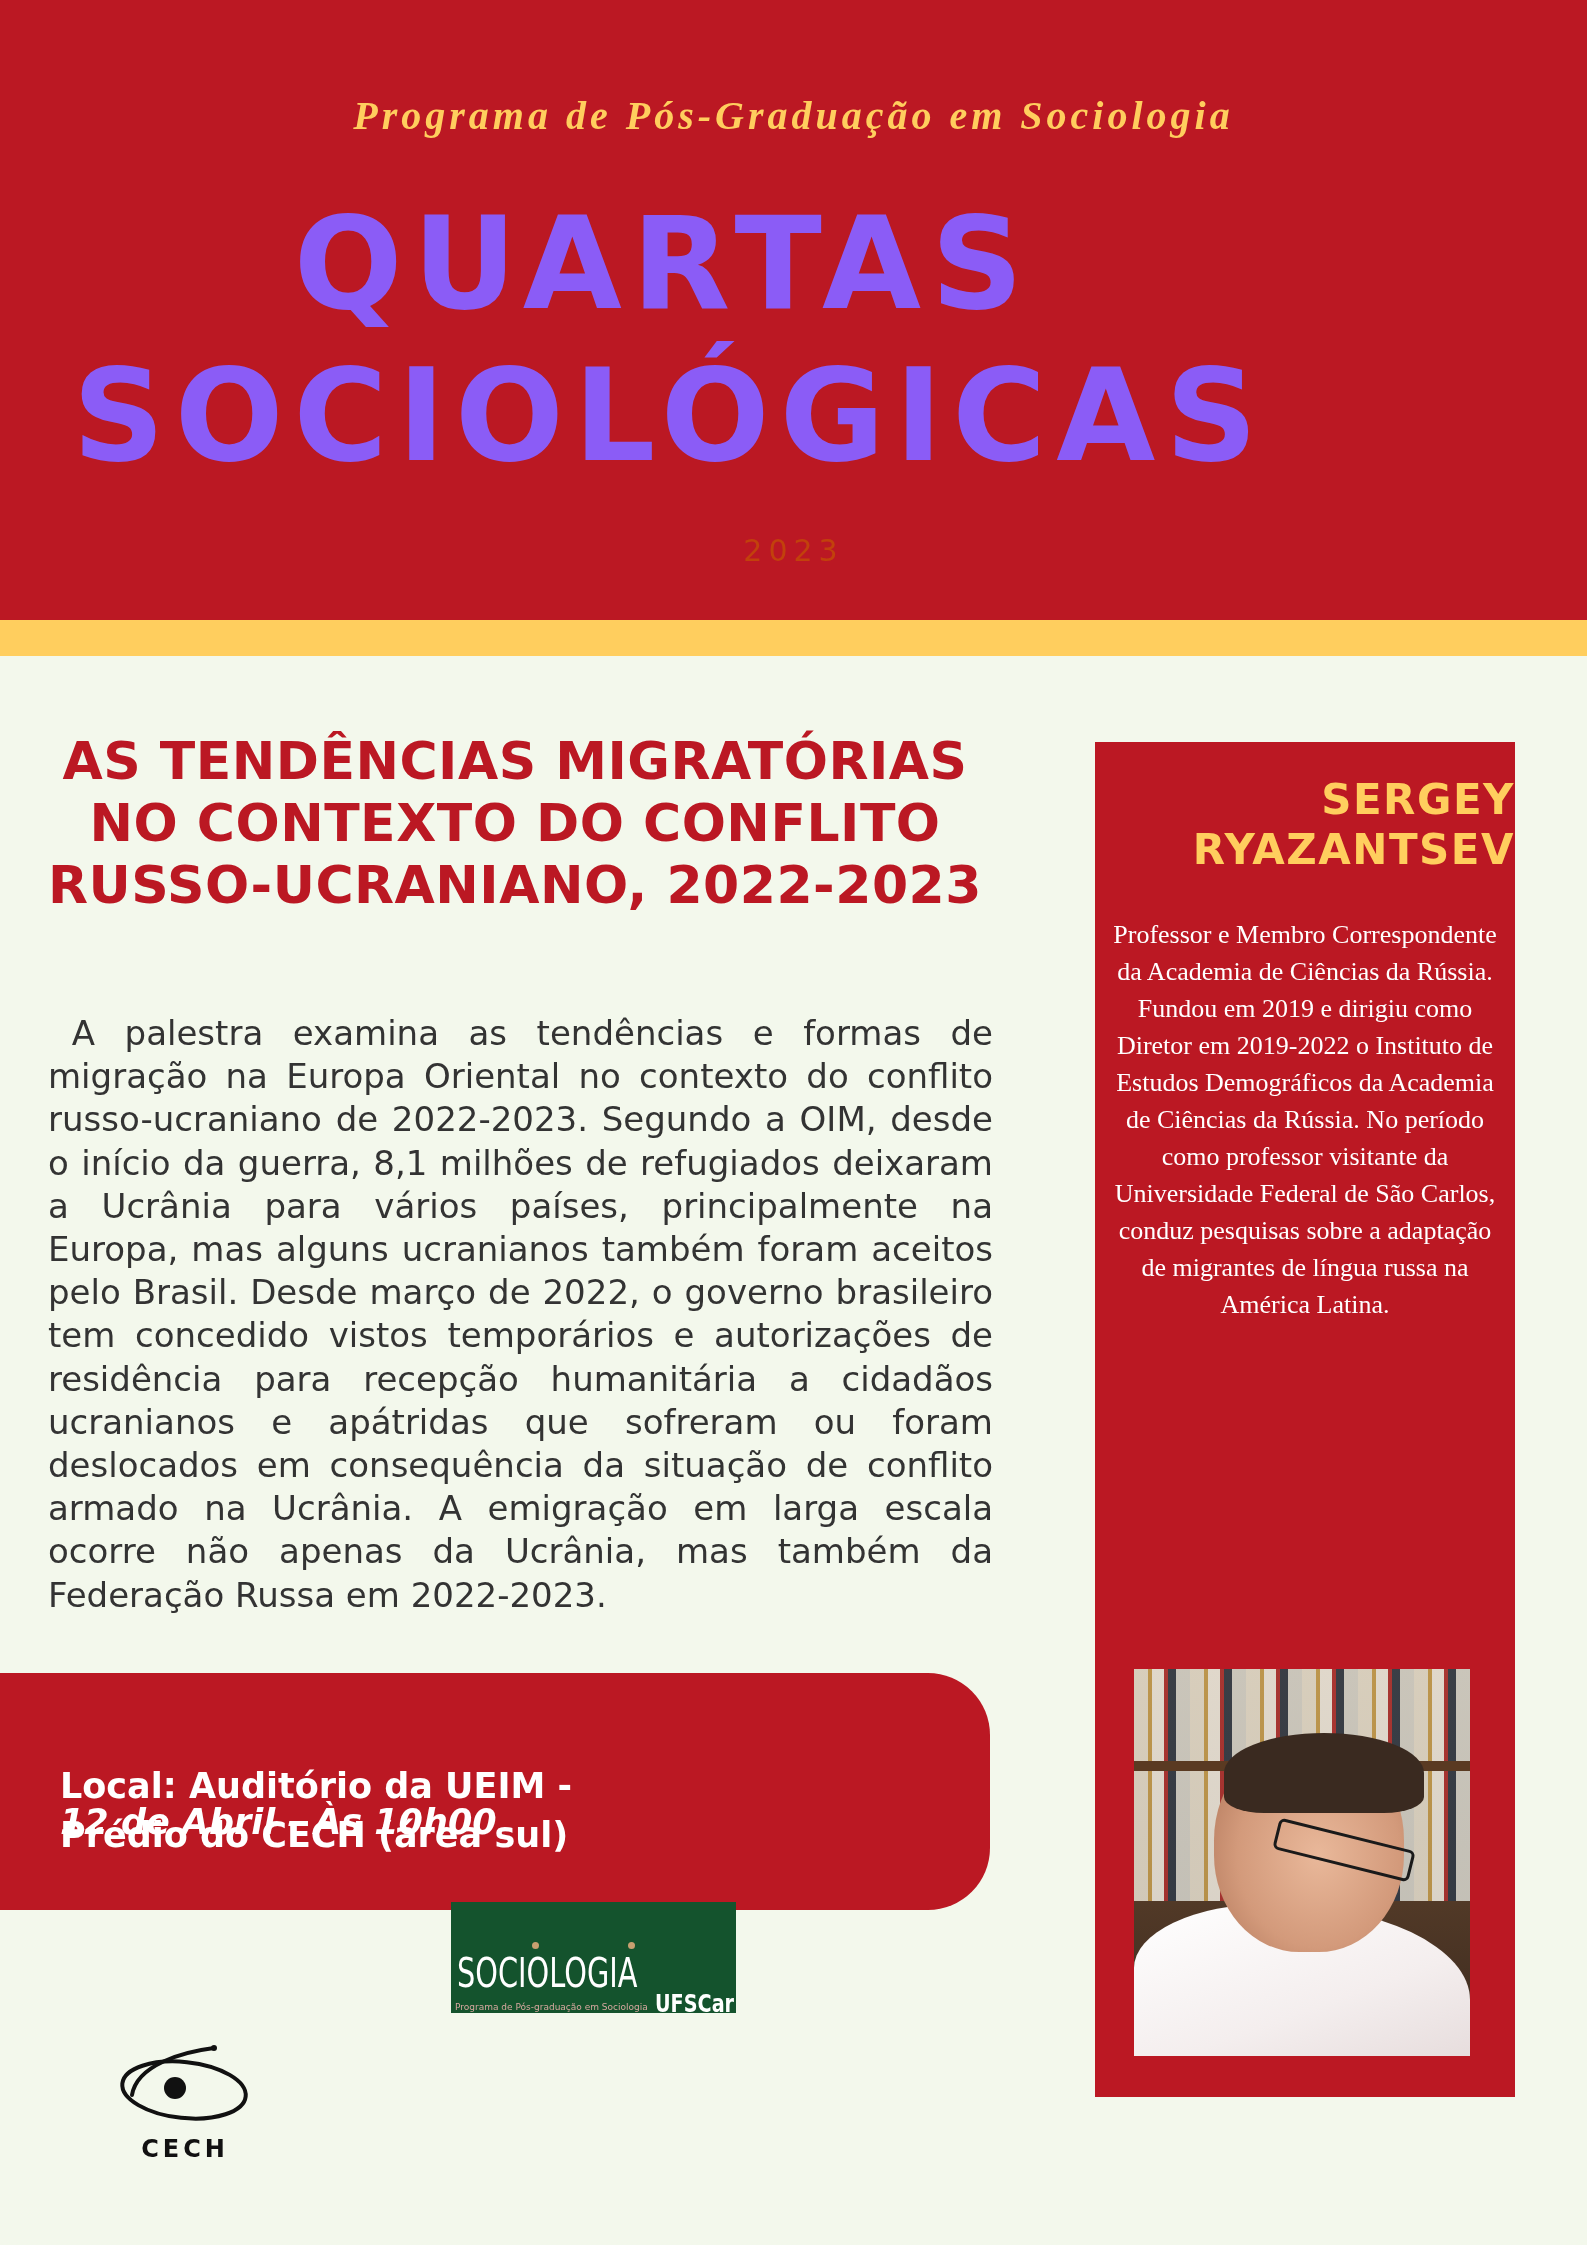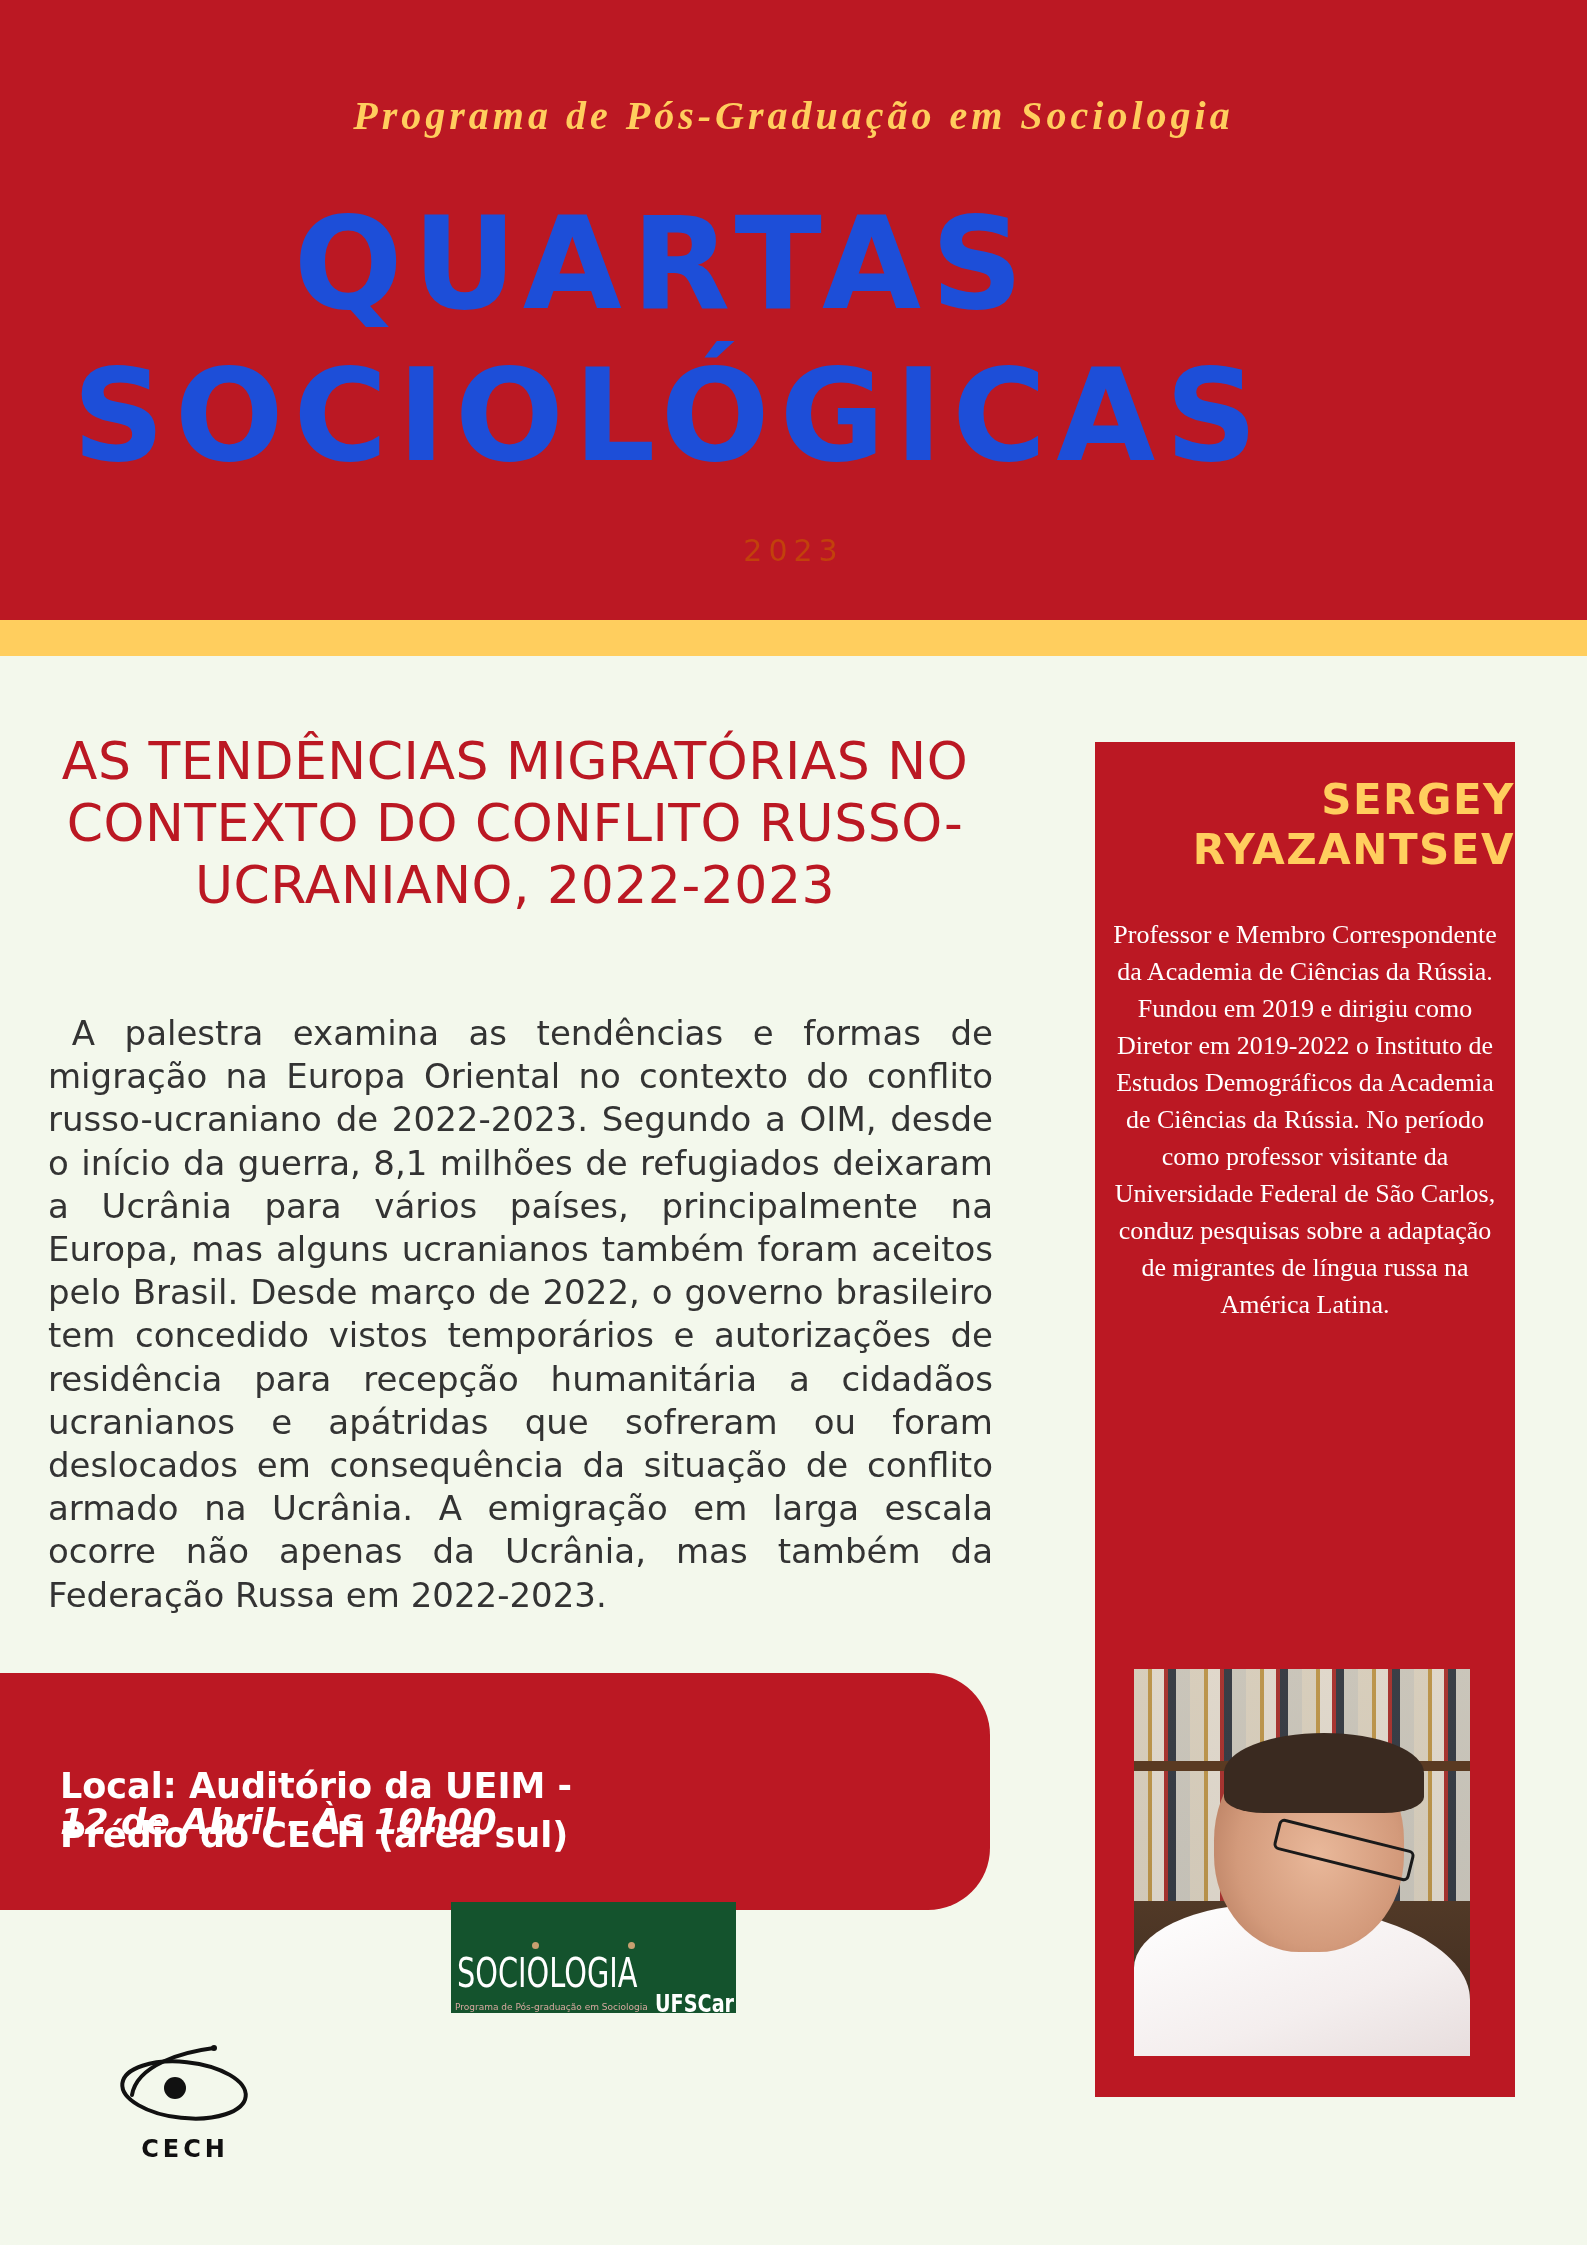--- a/index.html
+++ b/index.html
@@ -18,40 +18,40 @@
     position: absolute; left: 0; top: 92px; width: 1587px;
     text-align: center;
     font-family: "Liberation Serif", serif;
     font-style: italic; font-weight: bold;
     font-size: 40px; letter-spacing: 4px;
     color: #ffce5e;
   }
   .title-line {
     position: absolute; left: 0; width: 1327px; text-align: center;
     font-family: "DejaVu Sans", sans-serif;
-    font-weight: bold; color: #1d4ed8;
+    font-weight: bold; color: #8b5cf6;
     font-size: 128px; letter-spacing: 10px;
     line-height: 1;
   }
   .title-1 { top: 200px; }
   .title-2 { top: 352px; padding-left: 13px; }
   .year {
     position: absolute; left: 0; top: 533px; width: 1587px; text-align: center;
     font-family: "DejaVu Sans", sans-serif;
     font-size: 30px; letter-spacing: 6px; color: #c2410c;
   }
   .yellow-band {
     position: absolute; left: 0; top: 620px; width: 1587px; height: 36px;
     background: #ffce5e;
   }
   .talk-title {
     position: absolute; left: 35px; top: 730px; width: 960px;
     text-align: center;
     font-family: "DejaVu Sans", sans-serif;
-    font-weight: normal; color: #bb1823;
+    font-weight: bold; color: #bb1823;
     font-size: 52px; line-height: 62px;
     letter-spacing: 0.5px;
   }
   .abstract {
     position: absolute; left: 48px; top: 1012px; width: 945px;
     font-family: "DejaVu Sans", sans-serif;
     font-size: 34px; line-height: 43.2px;
     color: #333333; text-align: justify;
     text-indent: 0.7em;
   }

